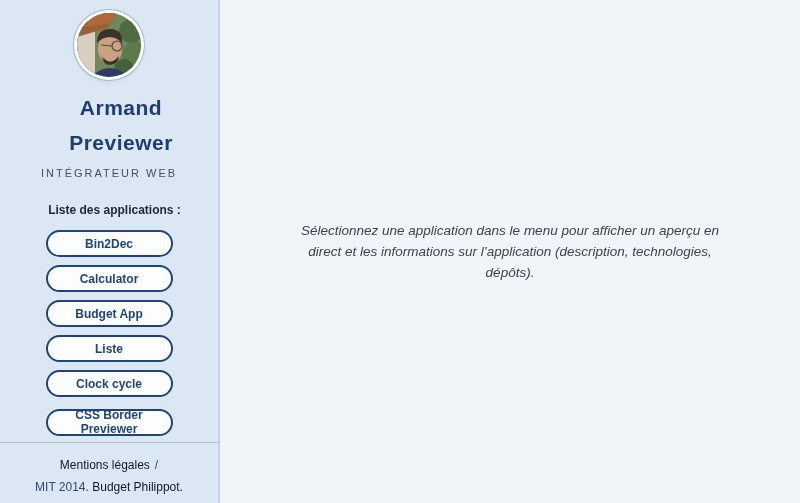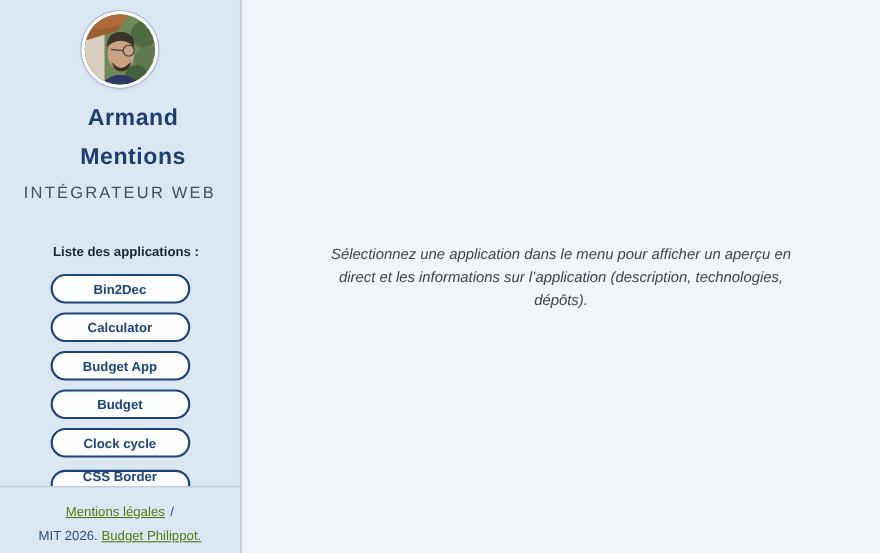--- a/index.html
+++ b/index.html
@@ -38,33 +38,33 @@
     margin-top: 13px;
     font-size: 21px;
     font-weight: bold;
     line-height: 35px;
     color: #1e3d72;
     letter-spacing: .5px;
     padding-left: 24px;
   }
   .job-title {
     margin-top: 7px;
-    font-size: 15px;
+    font-size: 11px;
     letter-spacing: 2px;
     color: #454f5c;
   }
 
   
   .app-nav {
     flex: 1;
     overflow: hidden;
     text-align: center;
   }
   .list-heading {
-    margin-top: 38px;
+    margin-top: 24px;
     font-size: 12px;
     font-weight: bold;
     color: #1d2634;
     padding-left: 11px;
   }
   .app-list {
     list-style: none;
     margin-top: 13px;
     display: flex;
     flex-direction: column;
@@ -93,22 +93,21 @@
     border-top: 1px solid #b4c2d3;
     background: #dbe8f4;
     text-align: center;
     font-size: 12px;
     color: #2a4a7e;
     padding-top: 11px;
     line-height: 22px;
     z-index: 2;
   }
   .sidebar-footer a {
-    color: #4d7c0f;
-    text-decoration: underline;
+    color: #0f172a;
     cursor: pointer;
   }
   .footer-sep { margin-left: 5px; text-decoration: none; }
 
   
   .main {
     flex: 1;
     display: flex;
     align-items: center;
     justify-content: center;
@@ -150,44 +149,44 @@
           <path d="M20,30 Q20,16 33,16 Q46,16 45,30 Q40,24 32,24 Q24,25 20,30 Z" fill="#3b322c"></path>
           <path d="M24,42 Q26,52 33,52 Q41,52 43,41 Q42,49 33,49 Q26,48 24,42 Z" fill="#473627"></path>
           <path d="M26,44 Q33,54 42,43 Q41,51 33,51 Q28,50 26,44 Z" fill="#3a2c21"></path>
           <circle cx="40" cy="33" r="5" fill="none" stroke="#55493f" stroke-width="1.2"></circle>
           <line x1="35" y1="33" x2="24" y2="32" stroke="#55493f" stroke-width="1.2"></line>
         </g>
       </svg>
     </div>
     <h1 class="profile-name">
       <span>Armand</span><br>
-      <span>Mentions</span>
+      <span>Previewer</span>
     </h1>
     <div class="job-title">INTÉGRATEUR WEB</div>
   </div>
 
   <nav class="app-nav">
     <div class="list-heading">Liste des applications :</div>
     <ul class="app-list">
       <li><button class="app-button">Bin2Dec</button></li>
       <li><button class="app-button">Calculator</button></li>
       <li><button class="app-button">Budget App</button></li>
-      <li><button class="app-button">Budget</button></li>
+      <li><button class="app-button">Liste</button></li>
       <li><button class="app-button">Clock cycle</button></li>
       <li><button class="app-button">CSS Border Previewer</button></li>
 
     </ul>
   </nav>
 
   <footer class="sidebar-footer">
     <div>
       <a>Mentions légales</a><span class="footer-sep">/</span>
     </div>
     <div>
-      <span>MIT  2026.</span>
+      <span>MIT  2014.</span>
       <a>Budget Philippot.</a>
     </div>
   </footer>
 </aside>
 
 <main class="main">
   <p class="empty-message">Sélectionnez une application dans le menu pour afficher un aperçu en direct et les informations sur l’application (description, technologies, dépôts).</p>
 </main>
 
 </body></html>

